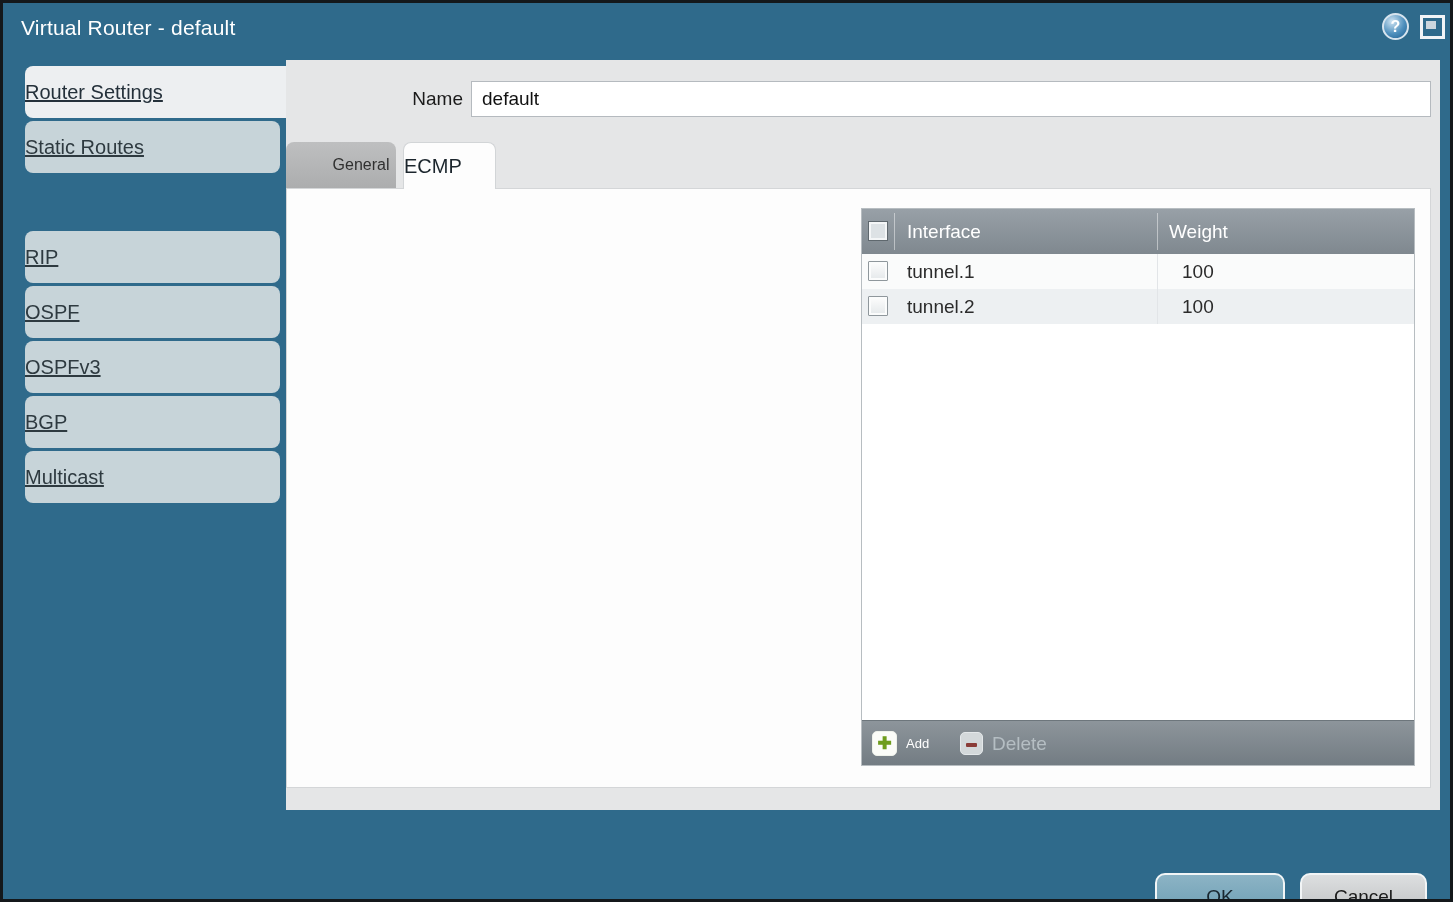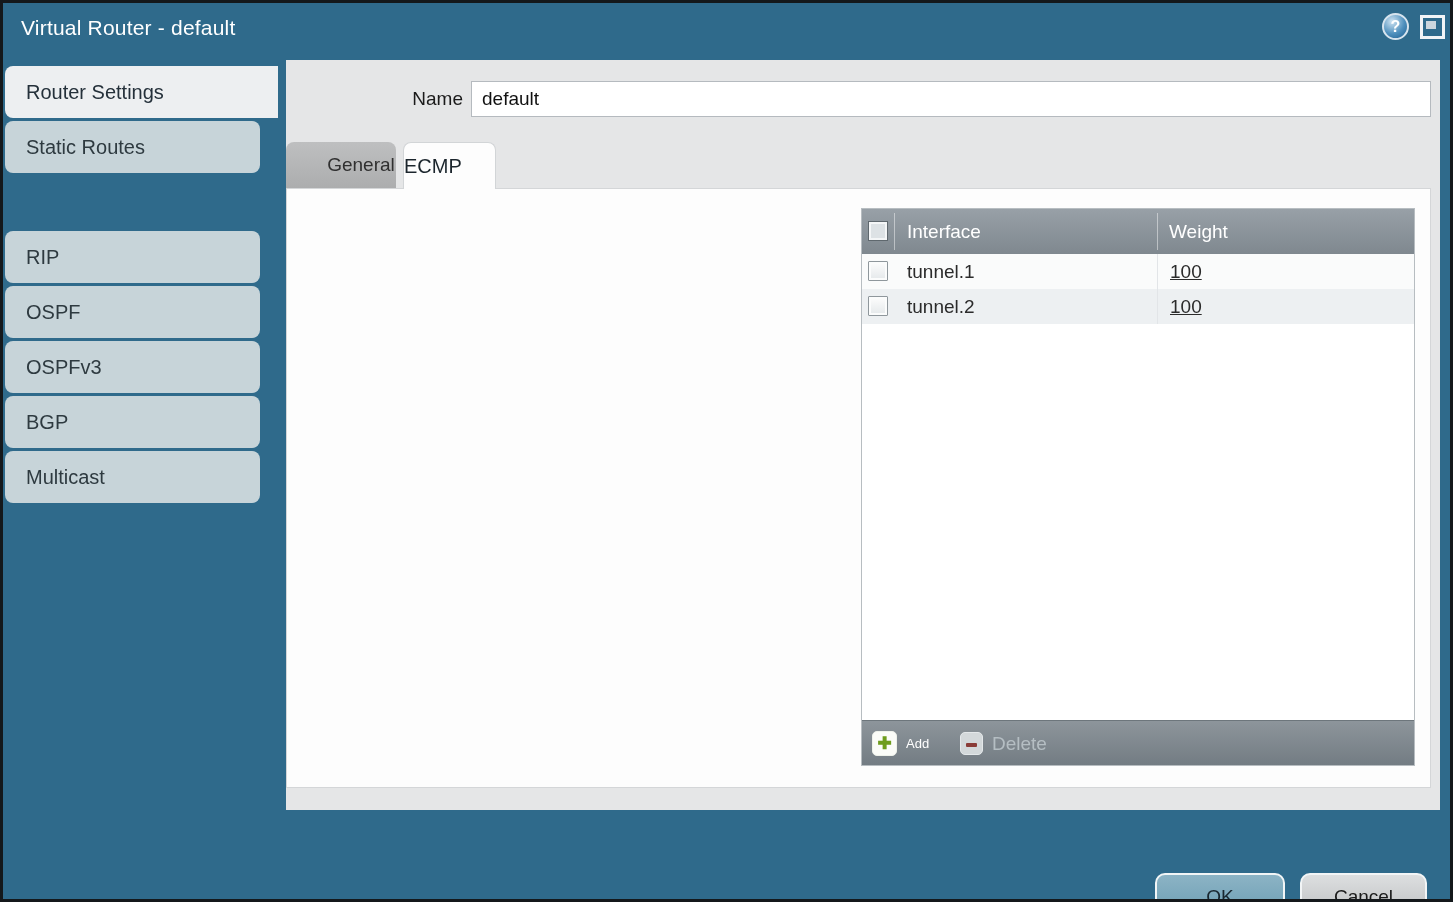--- a/index.html
+++ b/index.html
@@ -18,38 +18,38 @@
   }
   .win-icon {
     position:absolute; left:1417px; top:12px; width:25px; height:24px;
     border:3px solid #f2f4f6; background:transparent; cursor:pointer;
   }
   .win-icon::after {
     content:""; position:absolute; left:3px; top:3px; width:10px; height:8px; background:#ccd6dd;
   }
   
   .side-tab {
-    position:absolute; left:2px; width:255px; height:52px;
+    position:absolute; left:22px; width:255px; height:52px;
     background:#c7d4d9; border-radius:8px; color:#2e3a40;
-    font-size:20px; line-height:52px; padding-left:21px; cursor:pointer;
-    white-space:nowrap; overflow:hidden;
+    font-size:20px; line-height:52px; cursor:pointer;
+    white-space:nowrap; overflow:hidden;text-decoration:underline;
   }
   .side-tab.selected {
     width:273px; background:#edeff1; border-radius:8px 0 0 8px; color:#24303a;
   }
   
   .content { position:absolute; left:283px; top:57px; width:1154px; height:750px; background:#e5e6e7; }
   .name-label { position:absolute; left:380px; top:78px; width:80px; height:36px; line-height:36px;
                 text-align:right; font-size:19px; color:#1b1b1b; }
   .name-input { position:absolute; left:468px; top:78px; width:960px; height:36px;
                 border:1px solid #b5babf; background:#fff; font-size:19px; padding:8px 10px; color:#111; }
   .tab-general {
     position:absolute; left:283px; top:139px; width:110px; height:46px;
     background:linear-gradient(#bebfc0,#acadae); border-radius:8px 8px 0 0;
-    text-align:center; line-height:46px; font-size:19px; color:#303030; cursor:pointer;padding-left:40px;
+    text-align:center; line-height:46px; font-size:16px; color:#303030; cursor:pointer;padding-left:40px;
   }
   .tab-ecmp {
     position:absolute; left:400px; top:139px; width:93px; height:47px;
     background:#fdfdfd; border:1px solid #d2d5d7; border-bottom:none; border-radius:8px 8px 0 0;
     line-height:46px; font-size:20px; color:#1c262d; cursor:pointer; z-index:3;
   }
   .panel {
     position:absolute; left:283px; top:185px; width:1145px; height:600px;
     background:#fdfdfd; border:1px solid #d4d6d8; z-index:2;
   }
@@ -87,21 +87,21 @@
           border:1px solid #b7bdc1; background:#fff; z-index:4; }
   .grid-header { position:absolute; left:0; top:0; width:100%; height:45px;
                  background:linear-gradient(#98a0a7,#7f888f); color:#fff; font-size:19px; }
   .grid-header .h-interface { position:absolute; left:45px; line-height:45px; }
   .grid-header .h-weight   { position:absolute; left:307px; line-height:45px; }
   .grid-header .vline { position:absolute; top:4px; bottom:4px; width:1px; background:rgba(255,255,255,.45); }
   .hd-cb { position:absolute; left:6px; top:12px; width:20px; height:20px;
            background:#dde2e5; border:1px solid #5f686e; box-shadow:inset 0 0 0 2px #f4f6f7; cursor:pointer; }
   .grid-row { position:absolute; left:0; width:100%; height:35px; font-size:19px; color:#2b2b2b; cursor:pointer; }
   .grid-row .c-interface { position:absolute; left:45px; line-height:35px; }
-  .grid-row .c-weight    { position:absolute; left:308px; line-height:35px;text-decoration:underline; }
+  .grid-row .c-weight    { position:absolute; left:320px; line-height:35px; }
   .grid-row .vline { position:absolute; top:0; bottom:0; width:1px; background:#e2e5e8; }
   .row-cb { position:absolute; left:6px; top:7px; width:20px; height:20px;
             background:linear-gradient(#fdfdfd,#e4e8ea); border:1px solid #8f979c;
             box-shadow:inset 0 0 0 2px #fbfcfc; border-radius:1px; cursor:pointer; }
   .grid-footer { position:absolute; left:0; bottom:0; width:100%; height:45px;
                  background:linear-gradient(#8d959b,#737c83); border-top:1px solid #6d767c; }
   .add-btn { position:absolute; left:10px; top:10px; display:flex; align-items:center; gap:9px; cursor:pointer; }
   .add-ico { width:25px; height:25px; border-radius:5px; background:#fbfcf8; border:1px solid #eef1ea;
              color:#6f9d1d; font-size:17px; font-weight:bold; display:flex; align-items:center; justify-content:center; }
   .add-txt { color:#fff; font-size:13px; }

